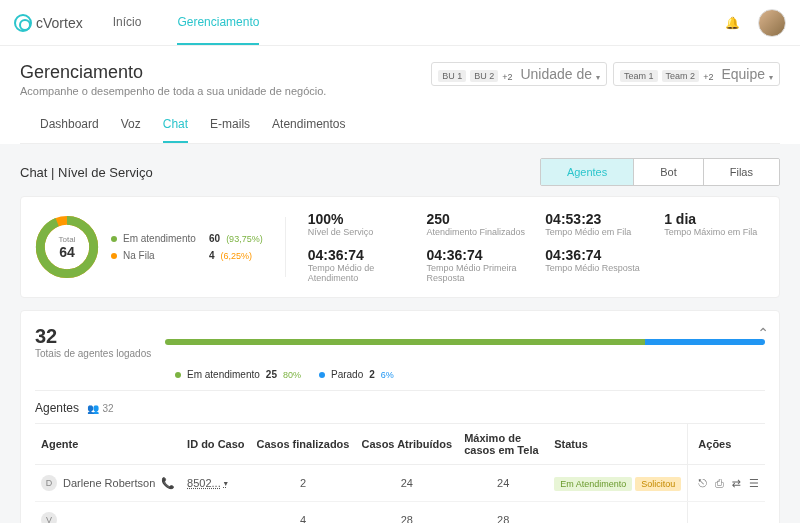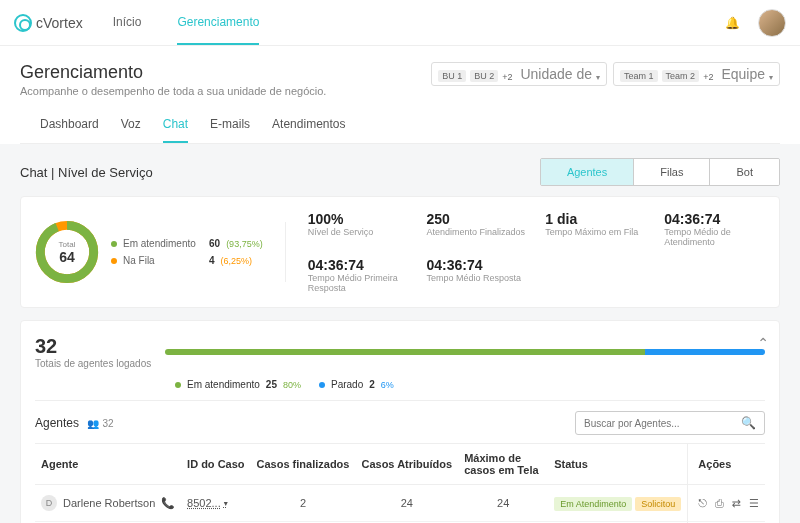--- a/index.html
+++ b/index.html
@@ -137,22 +137,22 @@
     <div class="tab active"><span>Chat</span></div>
     <div class="tab"><span>E-mails</span></div>
     <div class="tab"><span>Atendimentos</span></div>
   </div>
 </div>
 
 <div class="section-row">
   <div class="section-title">Chat | Nível de Serviço</div>
   <div class="segbtns">
     <div class="segbtn active"><span>Agentes</span></div>
+    <div class="segbtn"><span>Bot</span></div>
     <div class="segbtn"><span>Filas</span></div>
-    <div class="segbtn"><span>Bot</span></div>
   </div>
 </div>
 
 <div class="card metrics-card">
   <div class="donut-wrap">
     <div class="donut">
       <svg width="64" height="64" viewBox="0 0 36 36">
         <circle cx="18" cy="18" r="15" fill="none" stroke="#ff9800" stroke-width="5"></circle>
         <circle cx="18" cy="18" r="15" fill="none" stroke="#7cb342" stroke-width="5" stroke-dasharray="88 100" stroke-linecap="butt"></circle>
       </svg>
@@ -180,20 +180,24 @@
   <div class="kpi-grid">
     <div>
         <div class="kpi-val">100%</div>
         <div class="kpi-lbl">Nível de Serviço</div>
       </div>
     <div>
         <div class="kpi-val">250</div>
         <div class="kpi-lbl">Atendimento Finalizados</div>
       </div>
     <div>
+        <div class="kpi-val">04:53:23</div>
+        <div class="kpi-lbl">Tempo Médio em Fila</div>
+      </div>
+    <div>
         <div class="kpi-val">1 dia</div>
         <div class="kpi-lbl">Tempo Máximo em Fila</div>
       </div>
     <div>
         <div class="kpi-val">04:36:74</div>
         <div class="kpi-lbl">Tempo Médio de Atendimento</div>
       </div>
     <div>
         <div class="kpi-val">04:36:74</div>
         <div class="kpi-lbl">Tempo Médio Primeira Resposta</div>
@@ -229,24 +233,20 @@
     </div>
   </div>
 
   <div class="table-head-row">
     <div class="table-title">
       <span>Agentes</span>
       <span class="mini">
           <span>👥</span>
           <span>32</span>
         </span>
-    </div>
-    <div class="search">
-      <input placeholder="Buscar por Agentes..." style="">
-      <span>🔍</span>
     </div>
   </div>
 
   <table>
     <thead>
       <tr>
         <th>Agente</th>
         <th>ID do Caso</th>
         <th class="center">Casos finalizados</th>
         <th class="center">Casos Atribuídos</th>

